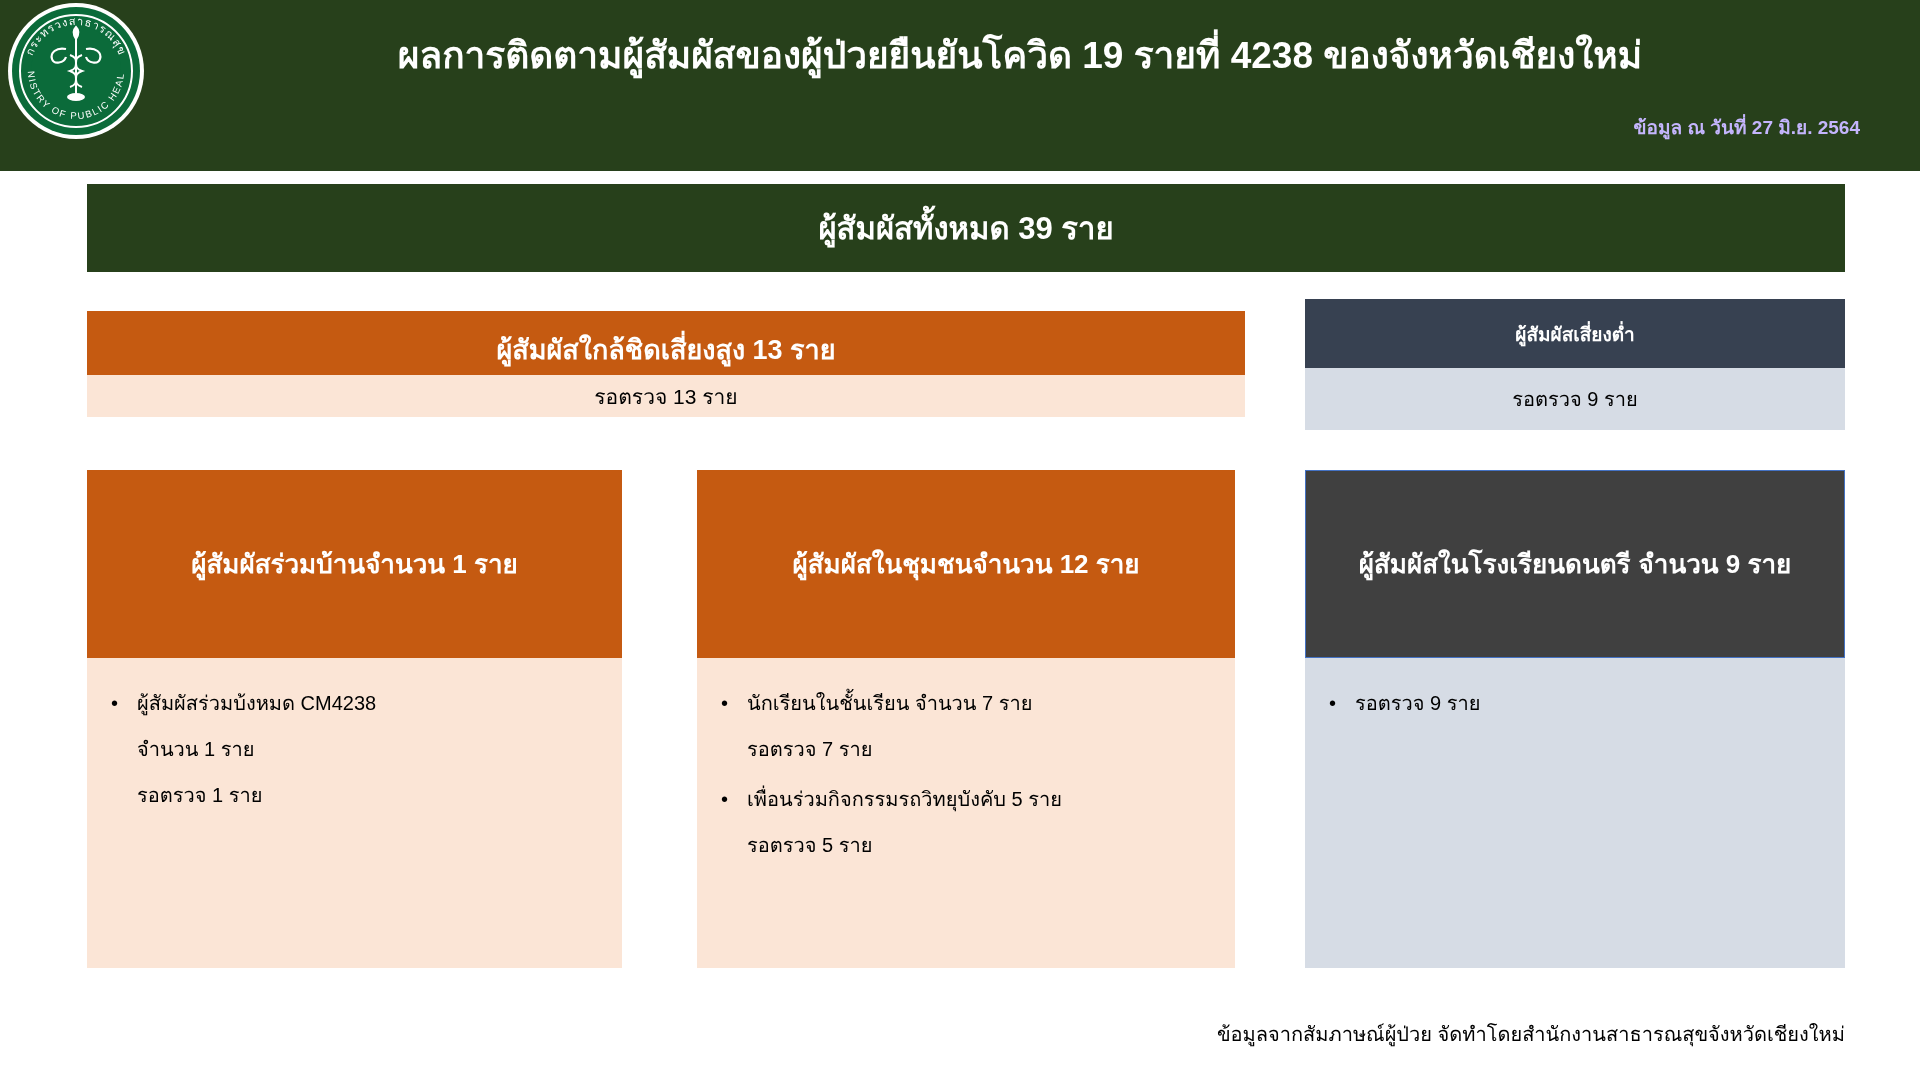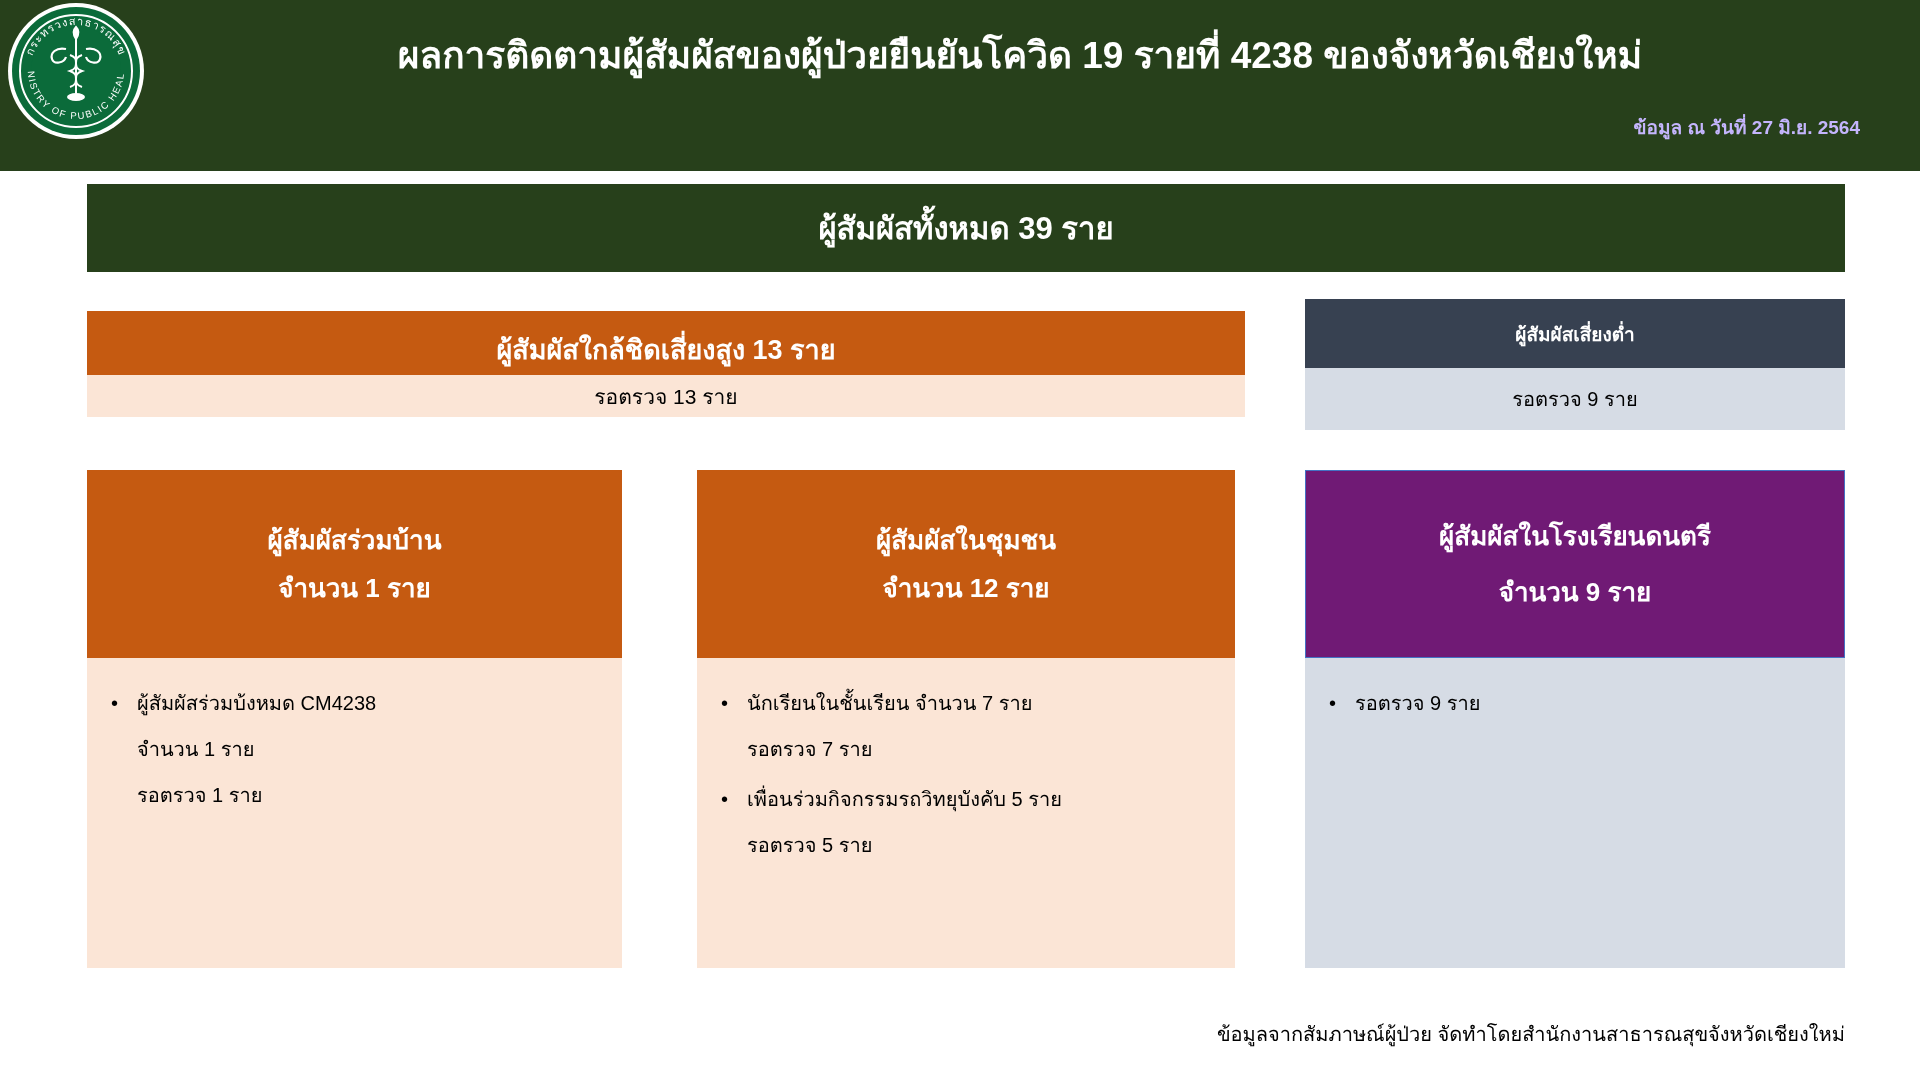--- a/index.html
+++ b/index.html
@@ -57,31 +57,31 @@
   }
   .low-sub{
     position:absolute;left:1305px;top:368px;width:540px;height:62px;
     background:#d6dce5;color:#000000;
     display:flex;align-items:center;justify-content:center;
     font-size:20px;
   }
   
   .card{position:absolute;top:470px;}
   .card-head{
-    display:flex;flex-direction:column;align-items:center;justify-content:center;
+    display:flex;align-items:center;justify-content:center;
     color:#ffffff;font-size:26px;font-weight:bold;line-height:48px;
     height:188px;box-sizing:border-box;
   }
   .card-body{
     box-sizing:border-box;padding:22px 14px 10px 14px;
     color:#000000;font-size:20px;line-height:46px;
   }
   .orange .card-head{background:#c55a11;}
   .orange .card-body{background:#fbe5d6;}
-  .navy  .card-head{background:#701a75;border:1px solid #4472c4;gap:8px;}
+  .navy  .card-head{background:#404040;border:1px solid #4472c4;gap:8px;}
   .navy  .card-body{background:#d6dce5;}
 
   .card-1{left:87px;width:535px;}
   .card-2{left:697px;width:538px;}
   .card-3{left:1305px;width:540px;}
   .card-1 .card-body,.card-2 .card-body{height:310px;}
   .card-3 .card-body{height:310px;}
 
   ul.bullets{margin:0;padding:0;list-style:none;}
   ul.bullets li{position:relative;padding-left:36px;margin-bottom:4px;}

